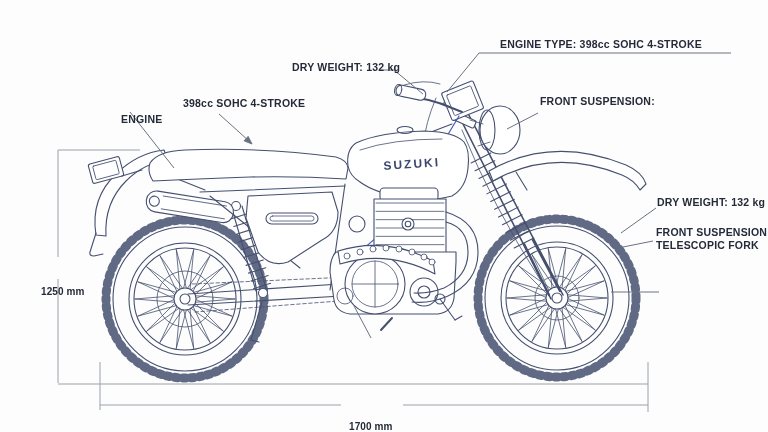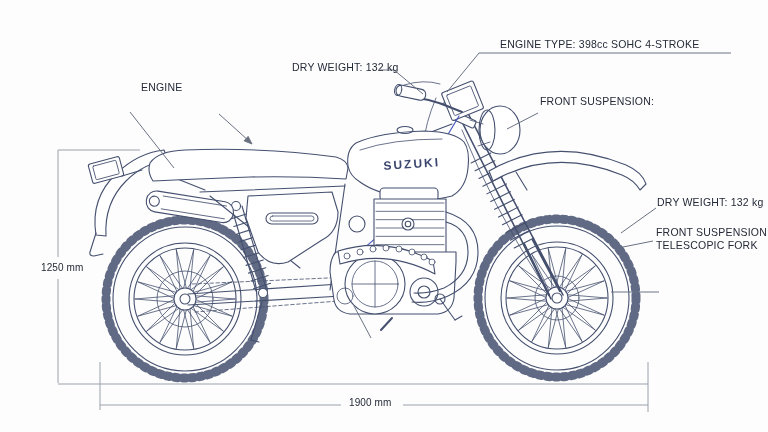--- a/index.html
+++ b/index.html
@@ -2,24 +2,24 @@
 <html><head>
 <meta charset="utf-8">
 <style>
   html,body{margin:0;padding:0;background:#e9e9e9;}
   #stage{
     position:relative;width:768px;height:432px;background:#fdfdfd;
     overflow:hidden;font-family:"Liberation Sans",sans-serif;
   }
   svg{position:absolute;left:0;top:0;}
   .lbl{
-    position:absolute;font-weight:normal;font-size:10.5px;line-height:13px;
+    position:absolute;font-weight:bold;font-size:10.5px;line-height:13px;
     color:#242a38;letter-spacing:.2px;white-space:nowrap;
   }
-  .dim{font-size:10px;letter-spacing:.1px;}
+  .dim{font-size:10px;letter-spacing:.1px;margin-top:24px;}
   .bike{stroke:#45506f;fill:none;stroke-width:1.1;stroke-linecap:round;stroke-linejoin:round;}
   .thin{stroke-width:.8;}
   .white{fill:#fff;}
   .accent{stroke:#4a58c0;stroke-width:1.2;}
   .dimline{stroke:#9aa1ab;stroke-width:1;fill:none;}
   .leader{stroke:#6a7282;stroke-width:1;fill:none;}
   .logo{
     font-family:"Liberation Sans",sans-serif;font-weight:bold;font-size:12px;
     letter-spacing:2px;fill:#3d4870;stroke:none;
   }
@@ -323,32 +323,33 @@
       <line x1="653" y1="241" x2="623" y2="247"></line>
       <line x1="659" y1="292" x2="611" y2="292"></line>
       <line x1="371" y1="338" x2="354" y2="306"></line>
     </g>
   </svg>
 
   <div class="lbl" style="left:500px;top:38px;">ENGINE TYPE: 398cc SOHC 4-STROKE</div>
 
   <div class="lbl" style="left:292px;top:61px;">DRY WEIGHT: 132 kg</div>
 
-  <div class="lbl" style="left:121px;top:81px;margin-left:20px;">ENGINE</div>
-
+  <div class="lbl" style="left:121px;top:113px;">ENGINE</div>
+
+  <div class="lbl" style="left:183px;top:97px;">398cc SOHC 4-STROKE</div>
 
   <div class="lbl" style="left:540px;top:95px;">
     <div>FRONT SUSPENSION:</div>
   </div>
 
   <div class="lbl" style="left:657px;top:196px;">DRY WEIGHT: 132 kg</div>
 
   <div class="lbl" style="left:656px;top:226px;">
     <div>FRONT SUSPENSION:</div>
     <div>TELESCOPIC FORK</div>
   </div>
 
 
 
   <div class="lbl dim" style="left:41px;top:261px;">1250 mm</div>
 
-  <div class="lbl dim" style="left:349px;top:396px;">1900 mm</div>
+  <div class="lbl dim" style="left:349px;top:396px;">1700 mm</div>
 </div>
 
 </body></html>

